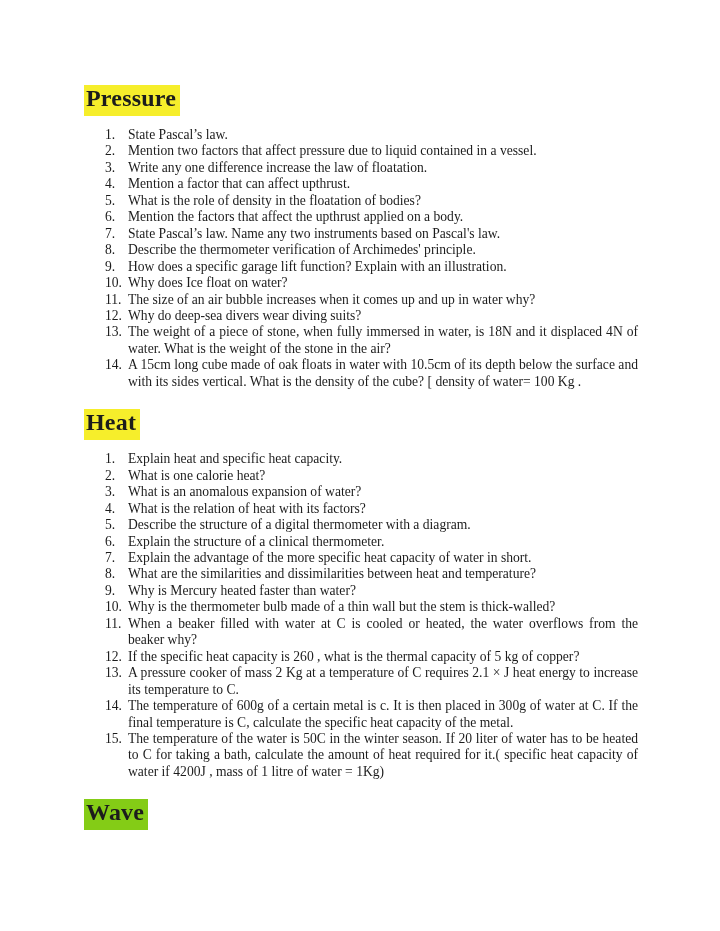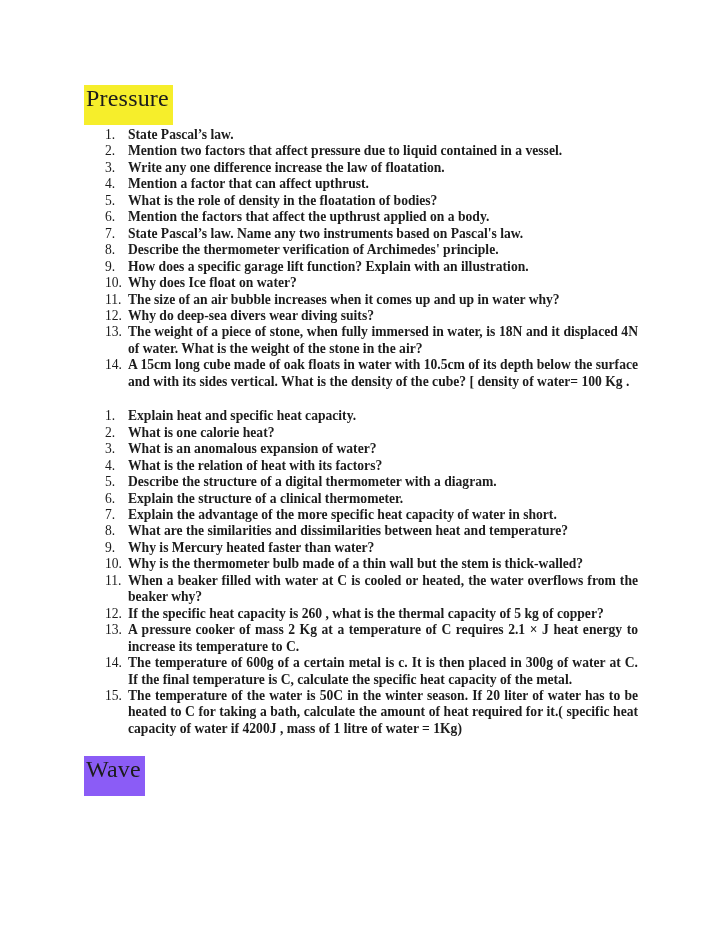--- a/index.html
+++ b/index.html
@@ -21,21 +21,22 @@
   .section { margin: 0; }
   .heading {
     margin: 0 0 15px 0;
     font-size: 24px;
     line-height: 28px;
     font-weight: normal;
     letter-spacing: 0.2px;
   }
   .hl {
     background: #f6ee2b;
-    padding: 0 4px 14px 2px;
+    padding: 0 4px 5px 2px;
+    font-weight: bold;
   }
   .qlist {
     list-style: none;
     margin: 0 0 18px 0;
     padding: 0 0 0 21px;
     font-size: 13.6px;
     line-height: 16.45px;
   }
   .qitem {
     display: flex;
@@ -43,21 +44,20 @@
   }
   .qnum {
     flex: 0 0 23px;
     white-space: nowrap;
   }
   .qtext {
     flex: 0 1 510px;
     max-width: 510px;
     text-align: justify;
     text-justify: inter-word;
-    font-weight: bold;
   }
 </style>
 </head>
 <body>
 
 <div class="page" style="color: rgb(28, 28, 28); background: rgb(255, 255, 255);">
   <div id="sections">
   <section class="section">
     <h2 class="heading">
       <span class="hl" style="background: rgb(246, 238, 43);">Pressure</span>
@@ -129,20 +129,23 @@
   </li>
 
   <li class="qitem">
     <span class="qnum">14.</span>
     <span class="qtext">A 15cm long cube made of oak floats in water with 10.5cm of its depth below the surface and with its sides vertical. What is the density of the cube? [ density of water= 100 Kg .</span>
   </li>
 </ol>
   </section>
 
   <section class="section">
+    <h2 class="heading">
+      <span class="hl" style="background: rgb(246, 238, 43);">Heat</span>
+    </h2>
     <ol class="qlist">
   <li class="qitem">
     <span class="qnum">1.</span>
     <span class="qtext">Explain heat and specific heat capacity.</span>
   </li>
 
   <li class="qitem">
     <span class="qnum">2.</span>
     <span class="qtext">What is one calorie heat?</span>
   </li>
@@ -209,18 +212,18 @@
 
   <li class="qitem">
     <span class="qnum">15.</span>
     <span class="qtext">The temperature of the water is 50C in the winter season. If 20 liter of water has to be heated to  C for taking a bath, calculate the amount of heat required for it.( specific heat capacity of water if 4200J , mass of 1 litre of water = 1Kg)</span>
   </li>
 </ol>
   </section>
 
   <section class="section">
     <h2 class="heading">
-      <span class="hl" style="background: #8b5cf6;">Wave</span>
+      <span class="hl" style="background: #84cc16;">Wave</span>
     </h2>
 
   </section>
 </div>
 </div>
 
 </body></html>

